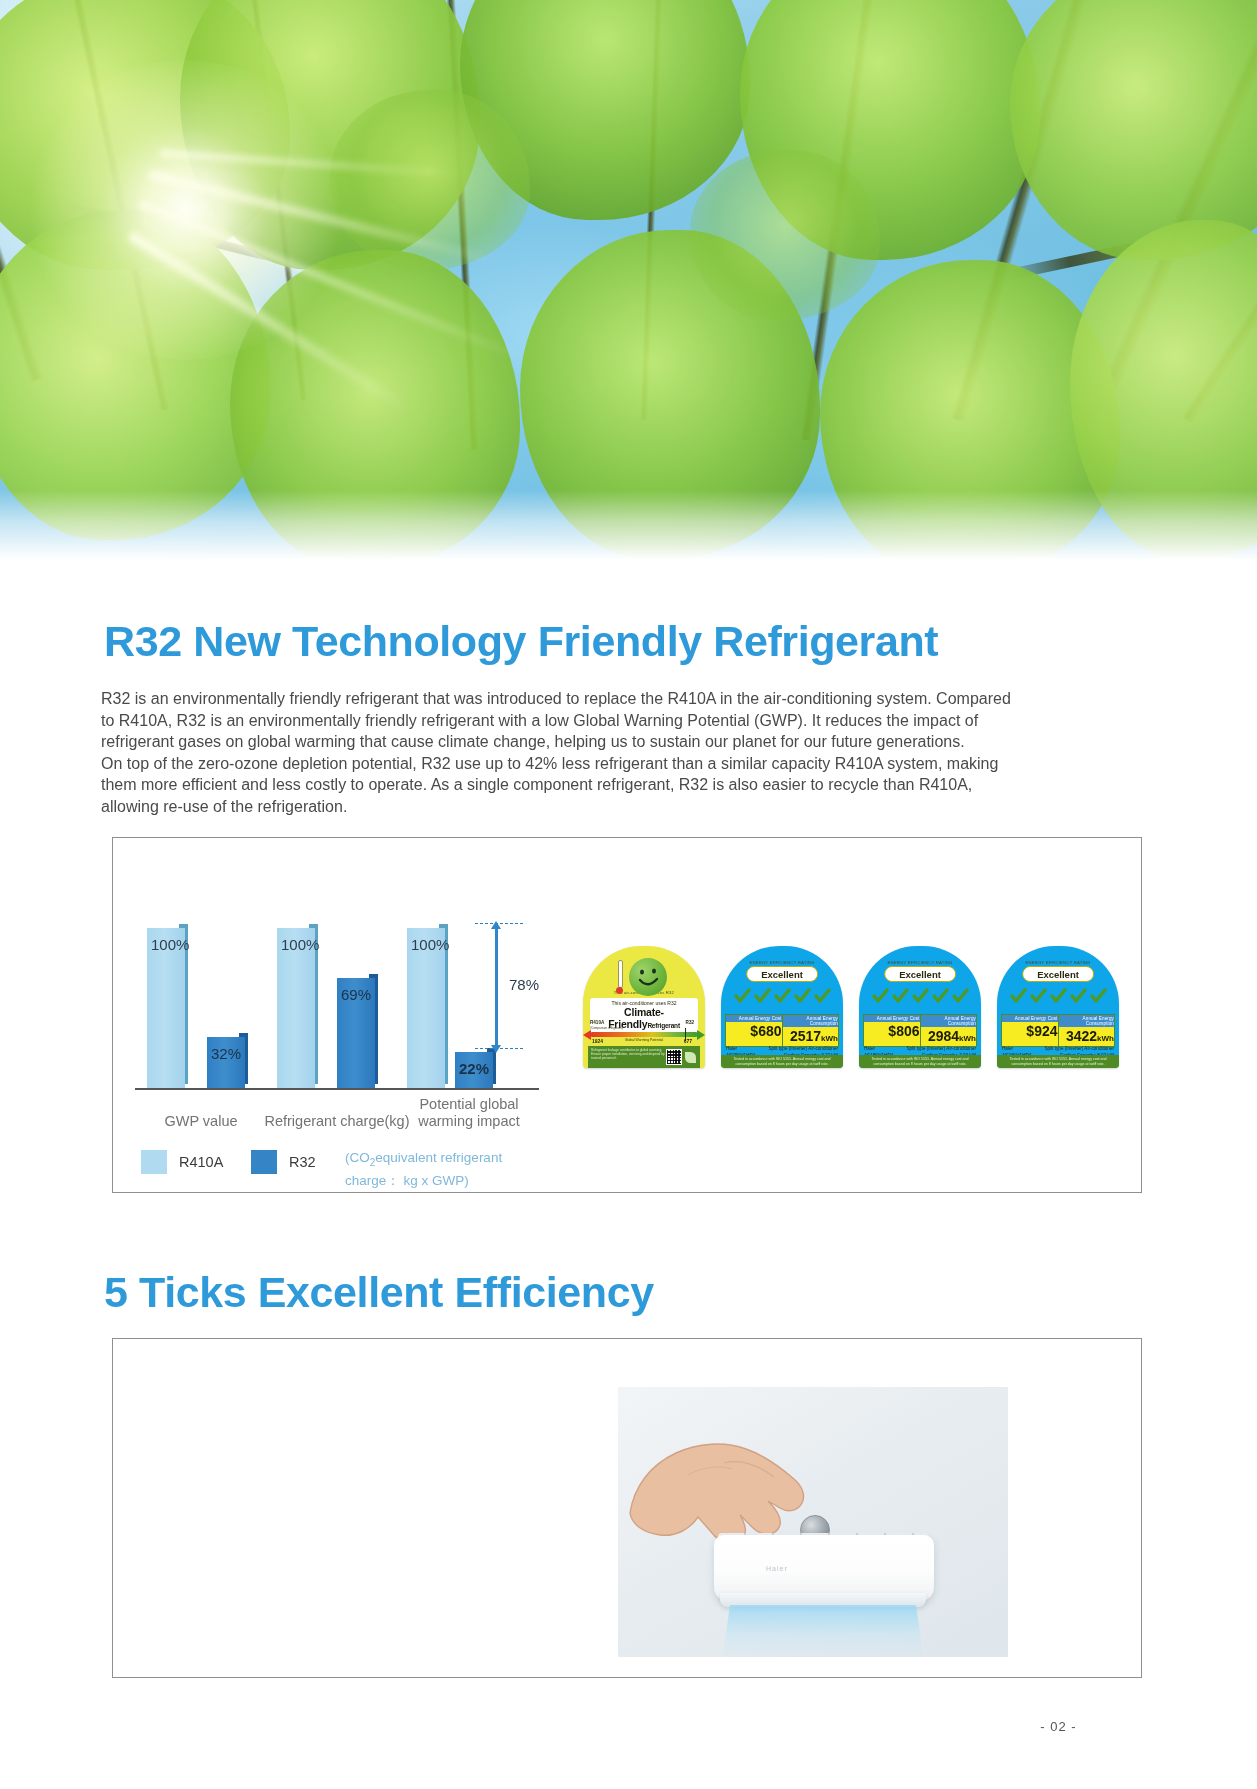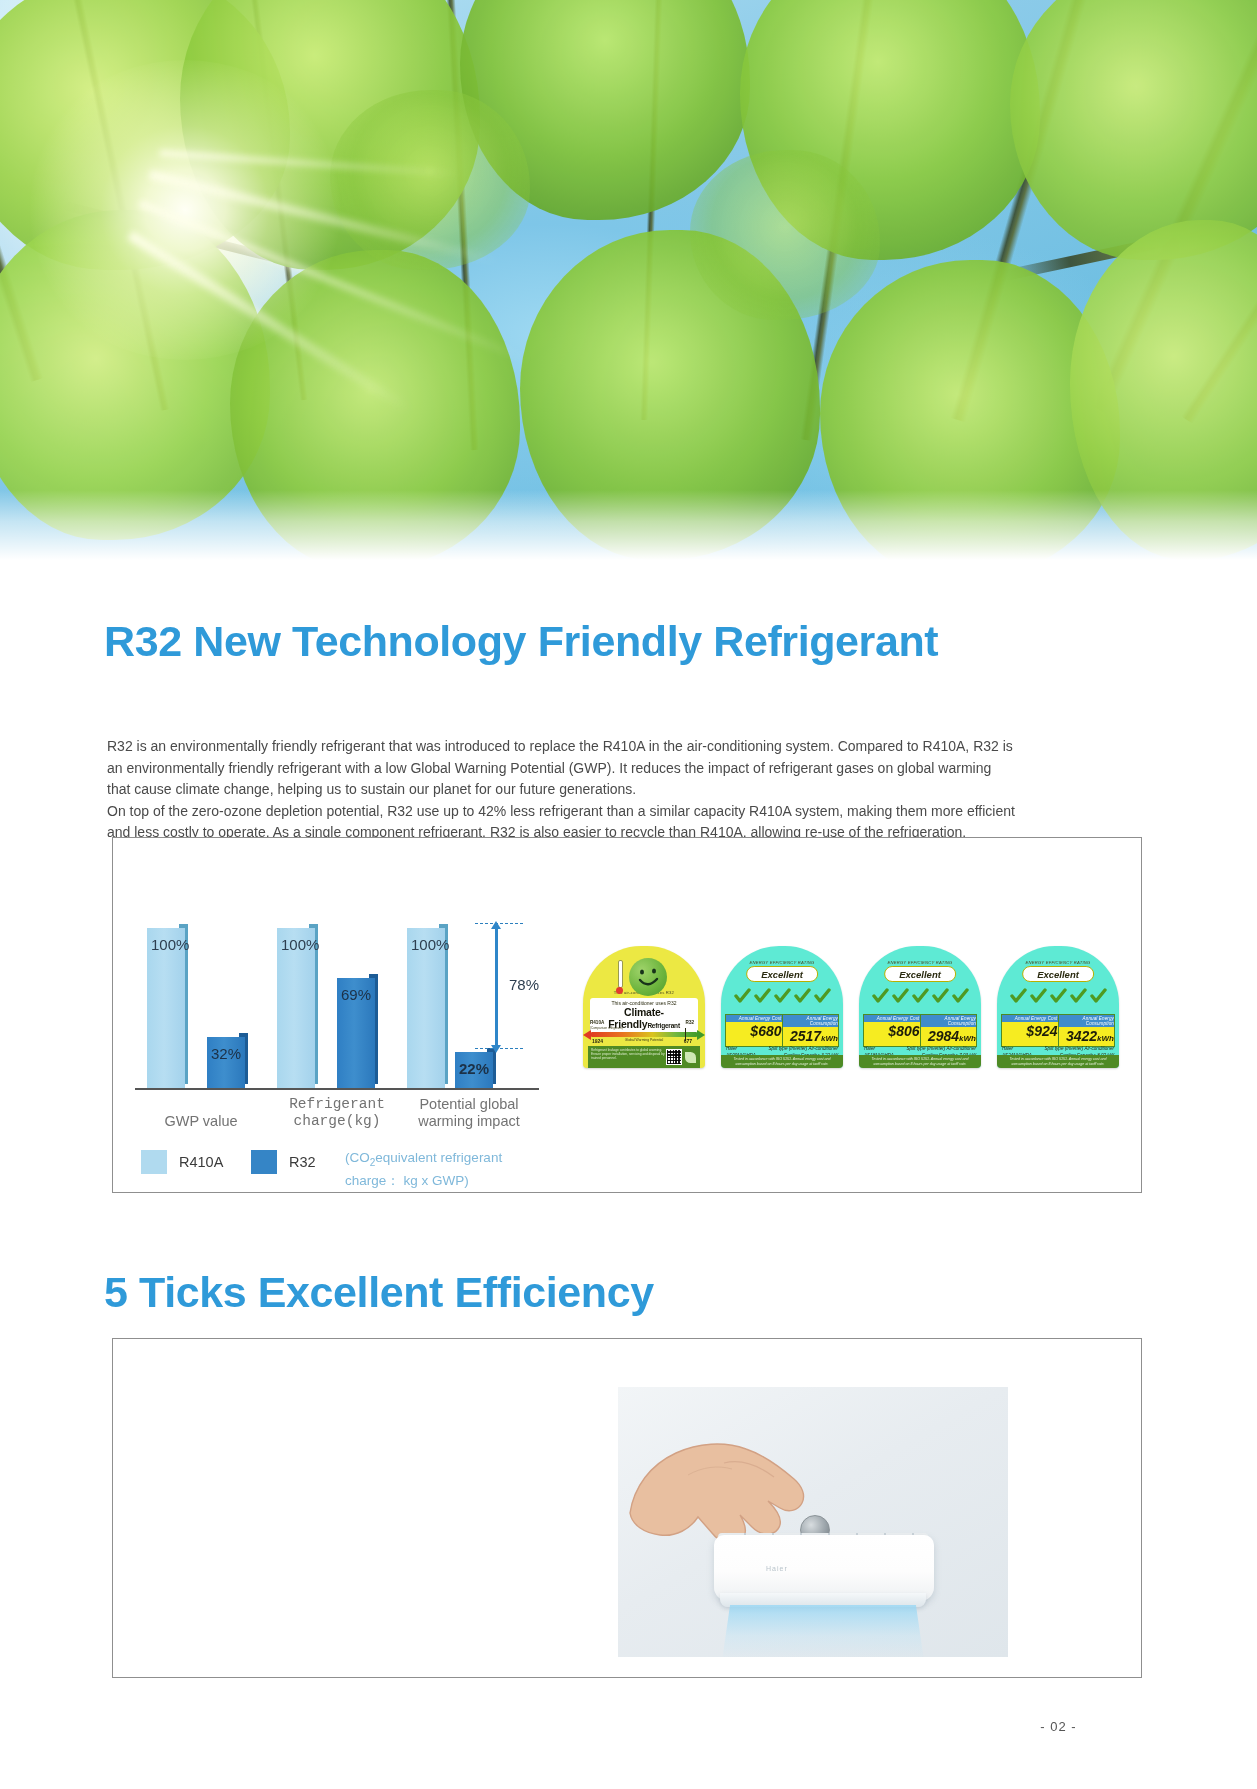--- a/index.html
+++ b/index.html
@@ -74,27 +74,26 @@
     font-weight: bold;
     color: #2f9ad9;
     letter-spacing: -0.4px;
     white-space: nowrap;
   }
   #title-r32 { left: 104px; top: 617px; }
   #title-ticks { left: 104px; top: 1268px; }
 
   .body-copy {
     position: absolute;
-    left: 107px;
+    left: 101px;
     top: 688px;
     width: 910px;
-    font-size: 14px;
+    font-size: 16px;
     line-height: 21.5px;
     color: #4a4a4a;
-    margin-top: 48px;
   }
   .body-copy p { margin: 0; }
 
   
   .panel {
     position: absolute;
     border: 1px solid #8f8f8f;
     background: #ffffff;
     box-sizing: border-box;
   }
@@ -218,21 +217,21 @@
   }
   .energy-label {
     position: absolute;
     width: 122px; height: 122px;
     top: 0;
     border-radius: 58px 58px 4px 4px;
     overflow: hidden;
     box-shadow: 0 1px 2px rgba(0,0,0,0.18);
   }
   .el-gwp { background: #ece843; }
-  .el-tick { background: #5eead4; font-style: italic; }
+  .el-tick { background: #0ea5e9; }
 
   .el-top-text {
     position: absolute;
     width: 100%;
     text-align: center;
     font-size: 4.2px;
     color: #4a4a20;
     letter-spacing: .2px;
   }
   .el-pill {
@@ -575,21 +574,21 @@
       </div>
 
       <div class="ann-dash" style="left:352px; top:67px; width:48px;"></div>
       <div class="ann-dash" style="left:352px; top:192px; width:48px;"></div>
       <div class="ann-arrow" style="left:372px; top:72px; height:118px;"></div>
       <div class="ann-value" style="left:386px; top:120px;">78%</div>
 
       <div class="axis-line"></div>
 
       <div class="cat-label" style="left:16px; width:124px;">GWP value</div>
-      <div class="cat-label" style="left:134px; width:160px;font-family:Liberation Mono, monospace;">Refrigerant charge(kg)</div>
+      <div class="cat-label" style="left:134px; width:160px;">Refrigerant charge(kg)</div>
       <div class="cat-label" style="left:286px; width:120px;">
         <span>Potential global warming impact</span>
       </div>
 
       <div class="legend-swatch" style="left:18px; bottom:2px; background:#b0daef;"></div>
       <div class="legend-text" style="left:56px; bottom:6px;">R410A</div>
       <div class="legend-swatch" style="left:128px; bottom:2px; background:#3585c6;"></div>
       <div class="legend-text" style="left:166px; bottom:6px;">R32</div>
 
       <div class="legend-note" style="left:222px; bottom:-14px;">

